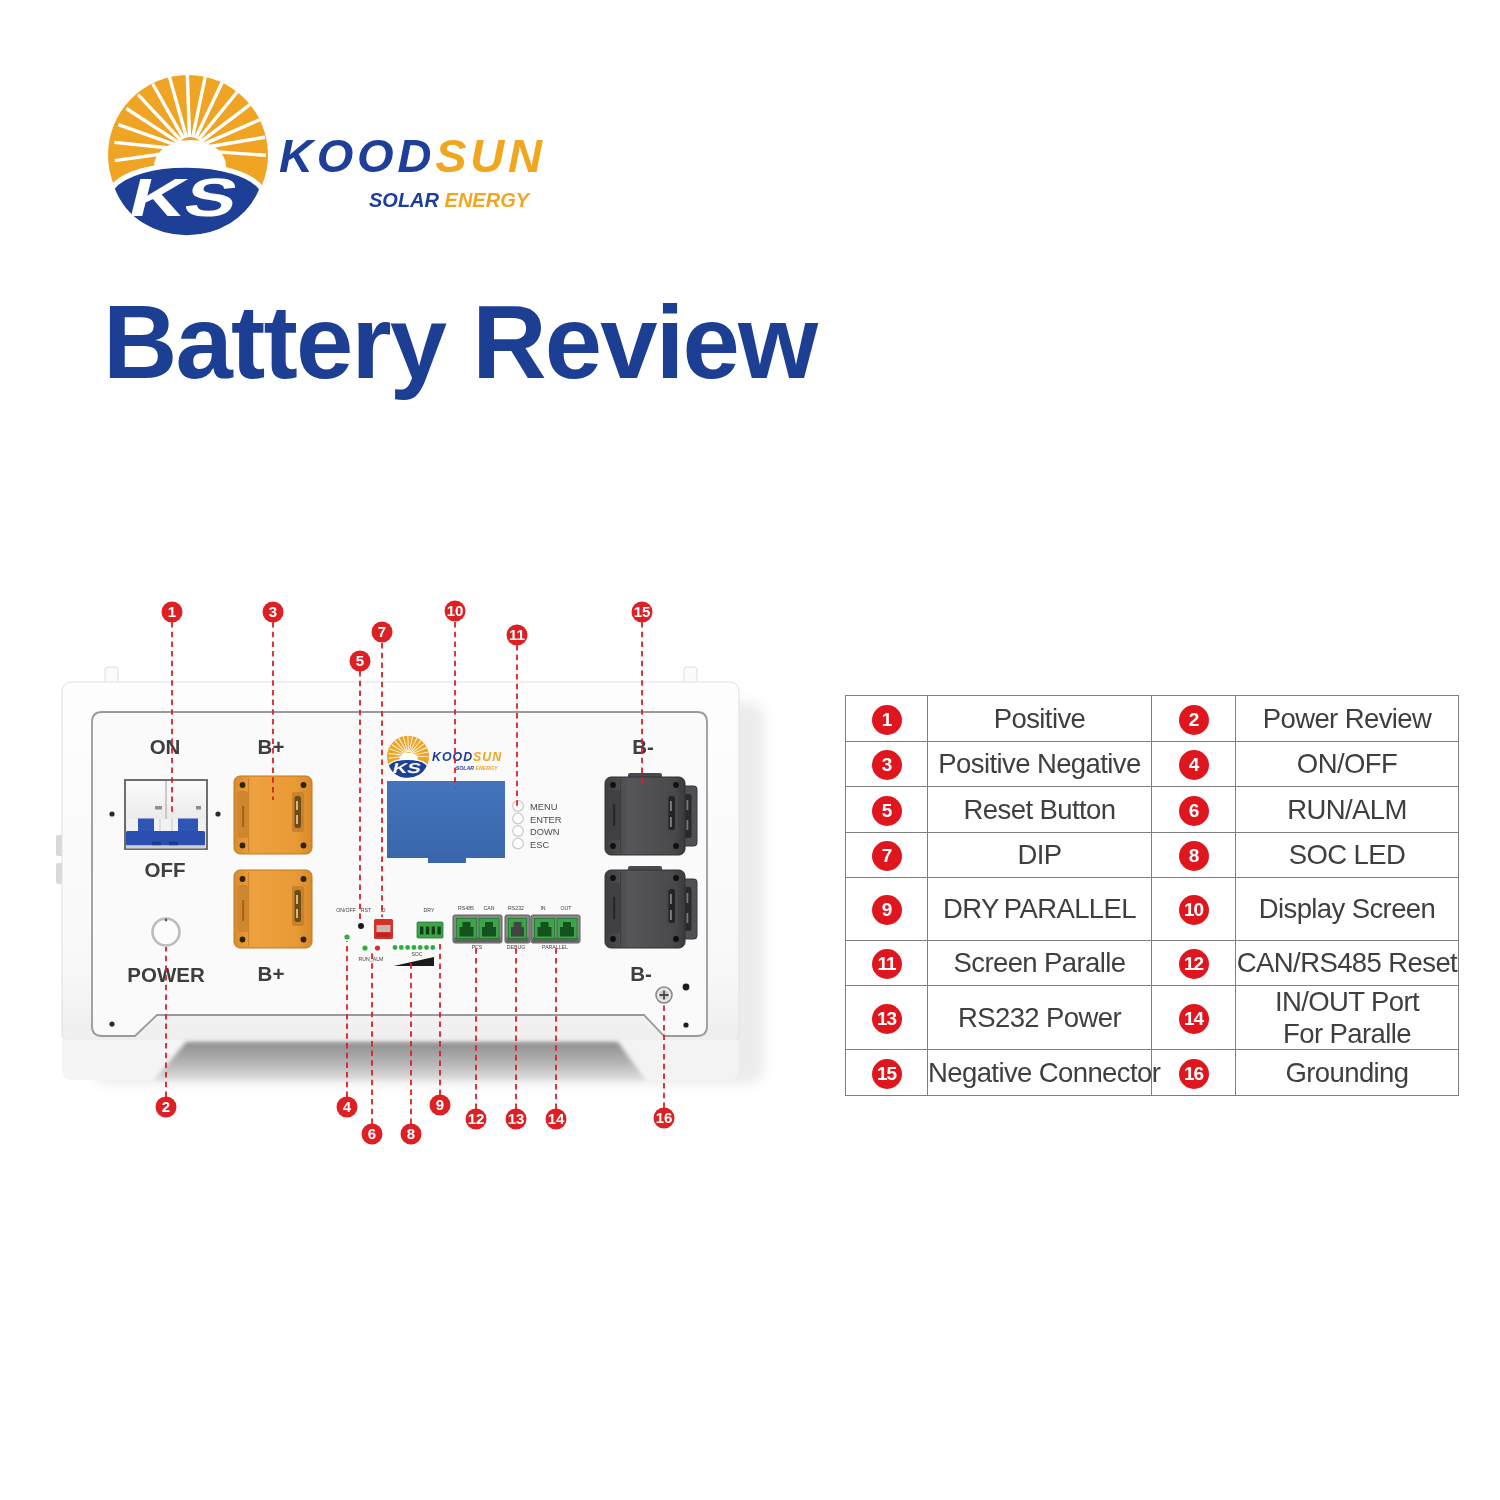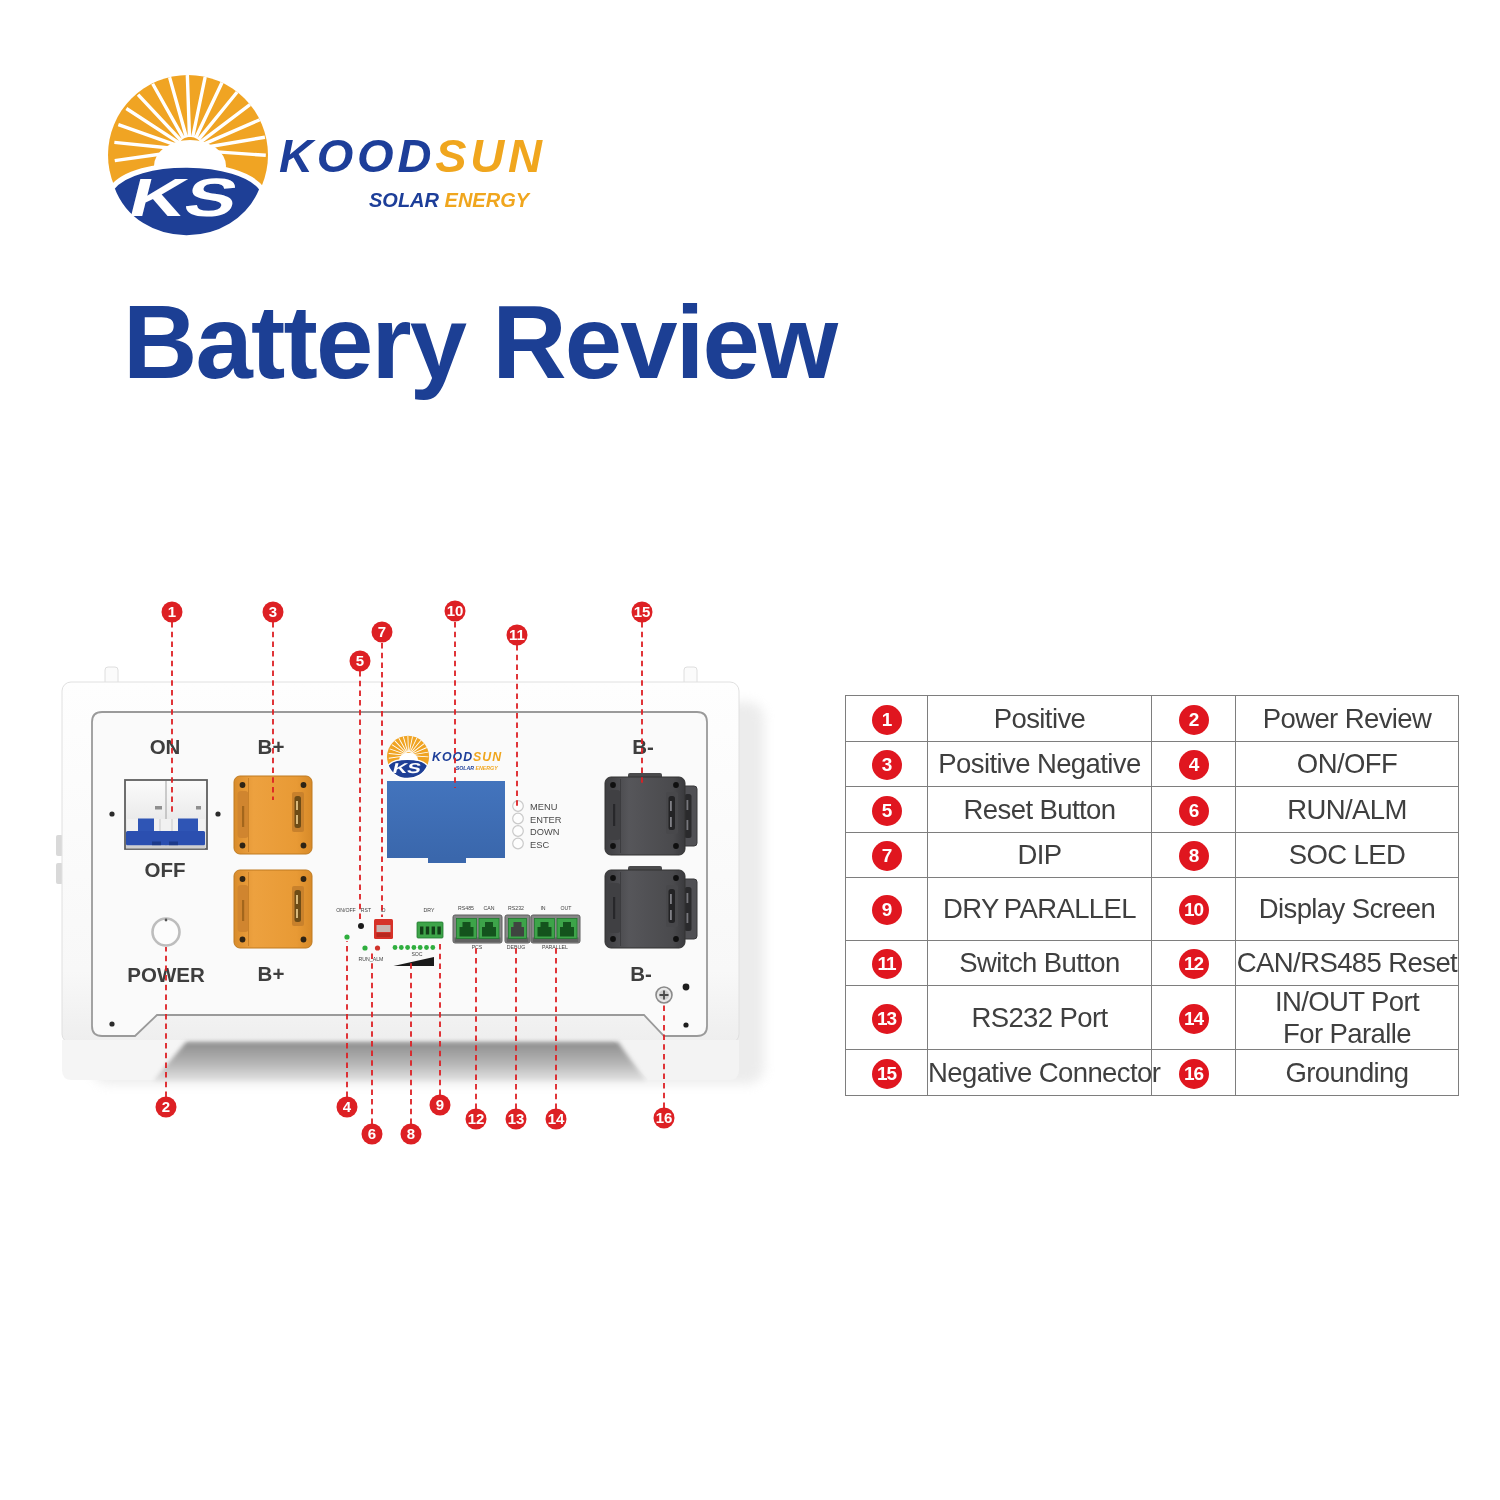--- a/index.html
+++ b/index.html
@@ -1,17 +1,17 @@
 <!DOCTYPE html>
 <html><head>
 <meta charset="utf-8">
 <style>
 html,body{margin:0;padding:0;background:#fff;}
 body{width:1500px;height:1500px;position:relative;overflow:hidden;font-family:"Liberation Sans",sans-serif;}
-#title{position:absolute;left:103px;top:291px;font-size:103px;font-weight:bold;color:#1c3f94;line-height:1;letter-spacing:-1.8px;white-space:nowrap;margin-left:20px;}
+#title{position:absolute;left:103px;top:291px;font-size:103px;font-weight:bold;color:#1c3f94;line-height:1;letter-spacing:-1.8px;white-space:nowrap;}
 table.spec{position:absolute;left:845px;top:695px;width:613px;border-collapse:collapse;table-layout:fixed;color:#3f3f3f;}
 table.spec td{border:1px solid #7e7e7e;text-align:center;vertical-align:middle;padding:0;font-size:27.5px;letter-spacing:-0.6px;line-height:1.15;white-space:nowrap;}
 .badge{display:inline-block;width:30px;height:30px;border-radius:50%;background:#e0161f;color:#fff;font-size:19px;font-weight:bold;line-height:30px;text-align:center;vertical-align:middle;letter-spacing:-1px;}
 </style>
 </head>
 <body>
 <svg id="art" width="1500" height="1500" viewBox="0 0 1500 1500" style="position:absolute;left:0;top:0">
 <defs>
 <linearGradient id="bodyGrad" x1="0" y1="0" x2="0" y2="1">
 <stop offset="0" stop-color="#fefefe"></stop>
@@ -322,27 +322,27 @@
         <td>SOC&nbsp;LED</td>
       </tr>
 <tr style="height:63px">
         <td><span class="badge">9</span></td>
         <td>DRY PARALLEL</td>
         <td><span class="badge">10</span></td>
         <td>Display Screen</td>
       </tr>
 <tr style="height:45px">
         <td><span class="badge">11</span></td>
-        <td>Switch Button</td>
+        <td>Screen Paralle</td>
         <td><span class="badge">12</span></td>
         <td>CAN/RS485 Reset</td>
       </tr>
 <tr style="height:61px">
         <td><span class="badge">13</span></td>
-        <td>RS232 Port</td>
+        <td>RS232 Power</td>
         <td><span class="badge">14</span></td>
         <td>IN/OUT Port<br>For Paralle</td>
       </tr>
 <tr style="height:46px">
         <td><span class="badge">15</span></td>
         <td>Negative Connector</td>
         <td><span class="badge">16</span></td>
         <td>Grounding</td>
       </tr>
 </tbody>

